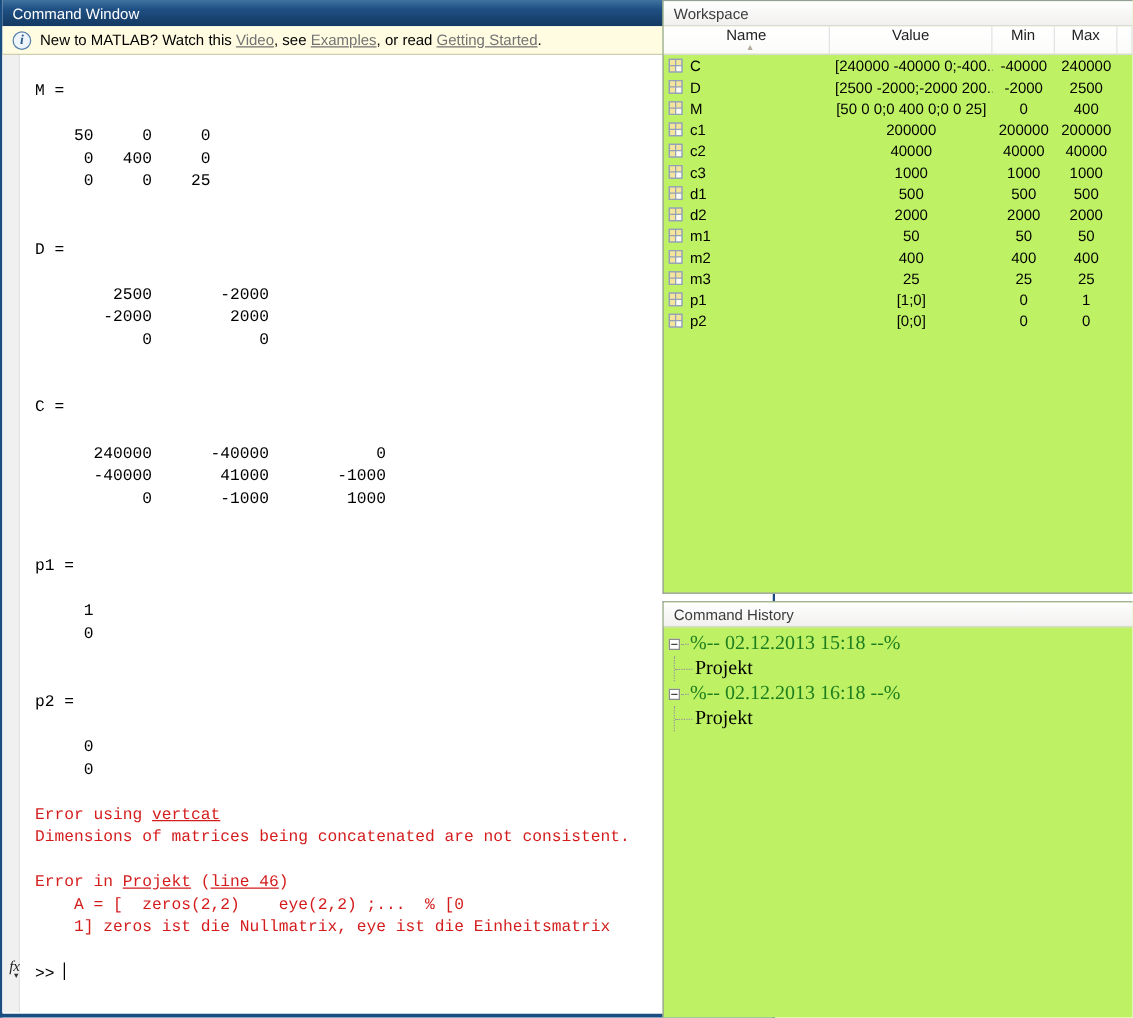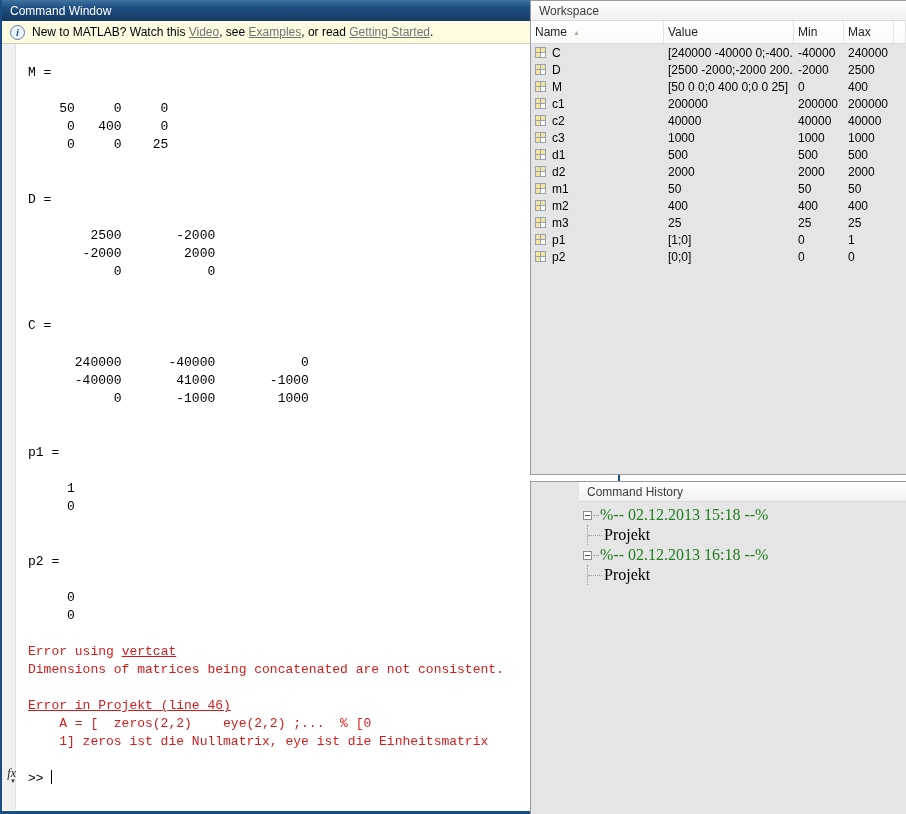--- a/index.html
+++ b/index.html
@@ -25,41 +25,41 @@
   .notify-text a, .nlink { color:#737373; text-decoration:underline; cursor:pointer; }
   .notify-close { font-size:13px; font-weight:bold; color:#111; cursor:pointer; padding:0 2px; }
 
   .cw-body { position:relative; height:766px; display:flex; background:#fff; }
   .cw-gutter { width:14px; background:#f0f0f0; border-right:1px solid #e2e2e2; flex:0 0 auto; }
   .cw-text { flex:1 1 auto; padding:20px 4px 0 12px;
              font-family:"Liberation Mono", monospace; font-size:13px; line-height:18.1px; color:#000; }
   .cw-text pre { font:inherit; margin:0; }
   .error-block { color:#d41c1c; margin-top:18.1px; }
   .eline { white-space:pre; }
-  .eline.gap-above { margin-top:18.1px;text-decoration:underline; }
+  .eline.gap-above { margin-top:18.1px; }
   .elink { text-decoration:underline; cursor:pointer; }
   .prompt-line { margin-top:18.1px; white-space:pre; }
   .caret { display:inline-block; width:1px; height:14px; background:#000; margin-left:7px; vertical-align:-2px; }
   .fx-badge { position:absolute; left:0; top:724px; width:14px; text-align:right; cursor:pointer;
               font-family:"Liberation Serif", serif; font-style:italic; font-size:12px; color:#222; line-height:11px; }
   .fx-badge .fx-arrow { display:block; font-size:6px; line-height:5px; color:#333; font-style:normal; }
 
   
-  .side-panel { position:absolute; background:#e5e5e5; border:1px solid #979ca2; border-right:none; }
+  .side-panel { position:absolute; background:#bef264; border:1px solid #979ca2; border-right:none;text-align:center; }
   .ws-panel  { left:530px; top:0;    width:376px; height:475px; }
-  .ch-panel  { left:530px; top:481px; width:376px; height:333px; border-bottom:none;padding-left:48px; }
+  .ch-panel  { left:530px; top:481px; width:376px; height:333px; border-bottom:none; }
   .side-titlebar { height:20px; background:linear-gradient(180deg,#ffffff,#f1f0ef);
                    border-bottom:1px solid #d9d9d9; display:flex; align-items:center;
                    padding:0 8px; font-size:12px; color:#3c3c3c; }
 
   
   .ws-grid { display:grid; grid-template-columns:133px 130px 50px 50px 1fr; }
   .ws-header { border-bottom:1px solid #d9d9d9; background:linear-gradient(180deg,#ffffff,#fbfbfa); }
   .ws-header > div { height:22px; display:flex; align-items:center; padding:0 4px;
-                     font-size:12px; color:#222; border-right:1px solid #e3e3e3; cursor:pointer; }
+                     font-size:12px; color:#222; border-right:1px solid #e3e3e3; cursor:pointer;flex-direction:column; }
   .sort-arrow { font-size:7px; color:#b3ab99; margin-left:6px; }
   .ws-row { height:17px; display:grid; grid-template-columns:133px 130px 50px 50px 1fr;
             align-items:center; font-size:12px; color:#000; cursor:default; }
   .ws-row > div { padding:0 4px; white-space:nowrap; overflow:hidden; }
   .ws-name { display:flex; align-items:center; }
   .var-icon { width:11px; height:11px; flex:0 0 auto; margin:0 6px 0 0;
               display:grid; grid-template-columns:1fr 1fr; grid-template-rows:1fr 1fr;
               border:1px solid #93a1b9; background:#93a1b9; gap:1px; }
   .var-icon i { background:#f5e49c; }
   .var-icon i:last-child { background:#fdfdf4; }

